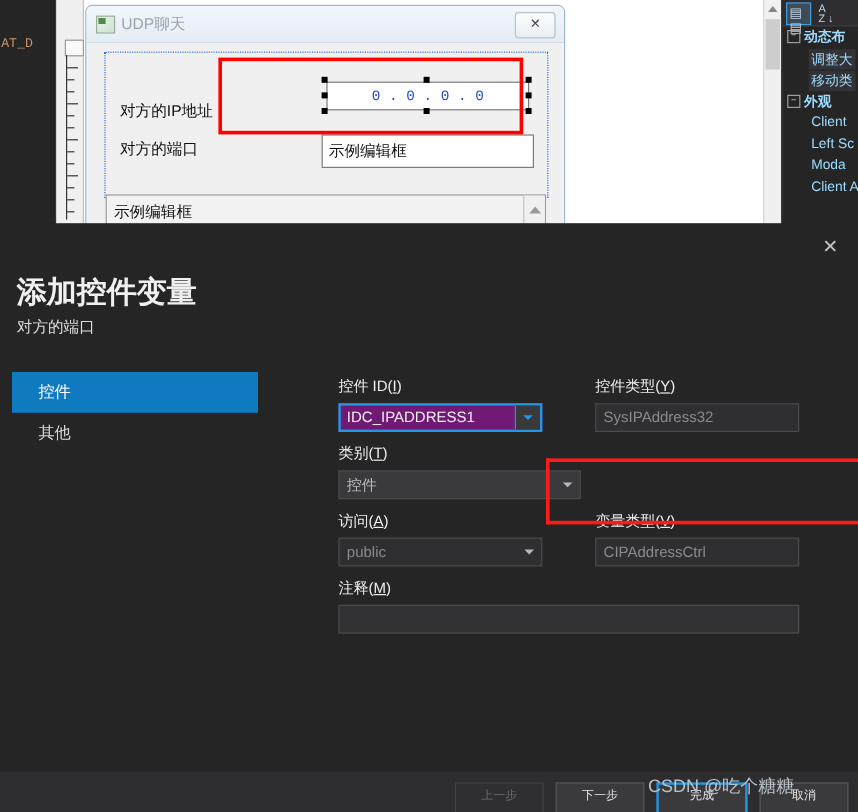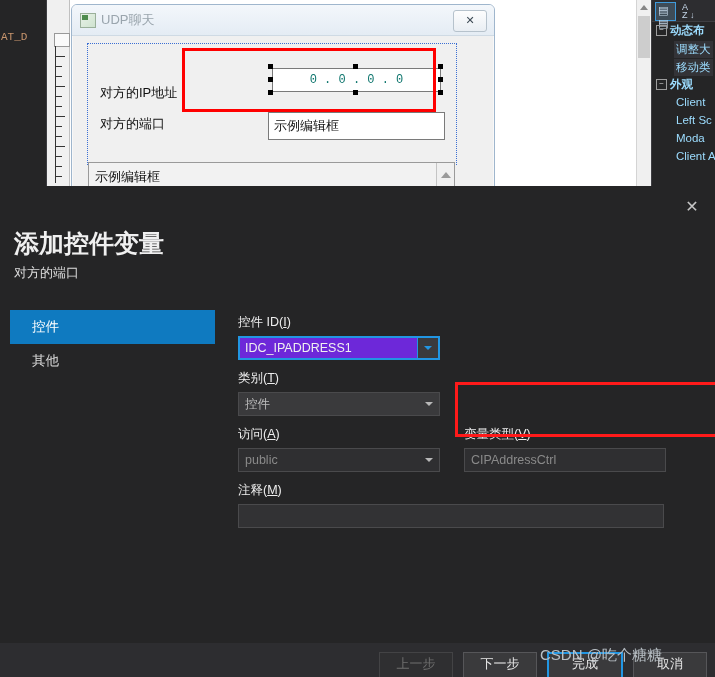--- a/index.html
+++ b/index.html
@@ -23,21 +23,21 @@
   .ruler-col{position:absolute;left:47px;top:0;width:22px;height:190px;background:#f0f0f0;
     border-right:1px solid #c0c0c0;}
   .ruler-box{position:absolute;left:7px;top:33px;width:14px;height:12px;background:#fafafa;border:1px solid #999;}
   .ruler-line{position:absolute;left:8px;top:46px;width:1px;height:137px;background:#333;}
   .ruler-tick{position:absolute;width:6px;height:1px;background:#333;left:9px;}
   .ruler-tick.long{width:9px;}
 
   
   .design-dlg{position:absolute;left:71px;top:4px;width:398px;height:186px;
     background:#f0f0f0;border:1px solid #9fb6cd;border-radius:6px 6px 0 0;
-    box-shadow:0 0 0 1px rgba(255,255,255,.5) inset;padding-left:24px;}
+    box-shadow:0 0 0 1px rgba(255,255,255,.5) inset;}
   .design-dlg-caption{position:absolute;left:0;top:0;right:0;height:30px;
     background:linear-gradient(#f3f7fb,#e4ecf4);border-radius:5px 5px 0 0;
     border-bottom:1px solid #cfdae4;}
   .dlg-icon{position:absolute;left:8px;top:8px;width:14px;height:13px;
     background:linear-gradient(135deg,#e8f2e8,#cfe3cf);border:1px solid #9ab09a;}
   .dlg-icon:after{content:"";position:absolute;left:1px;top:1px;width:6px;height:5px;background:#4e8c4e;}
   .dlg-title{position:absolute;left:29px;top:6px;font-size:13px;color:#9aa5ad;}
   .dlg-close{position:absolute;right:7px;top:5px;width:32px;height:20px;
     background:linear-gradient(#fdfdfd,#e9eef3);border:1px solid #b6c2cc;border-radius:3px;
     color:#3d4a55;font-size:11px;text-align:center;line-height:19px;font-weight:bold;}
@@ -46,21 +46,21 @@
     border:1px dotted #3b6fd4;}
 
   .lbl-ip{position:absolute;left:28px;top:79px;font-size:13px;color:#111;white-space:nowrap;}
   .lbl-port{position:absolute;left:28px;top:110px;font-size:13px;color:#111;white-space:nowrap;}
 
   .ipctl-wrap{position:absolute;left:196px;top:59px;width:175px;height:30px;}
   .ipctl{position:absolute;left:4px;top:4px;width:167px;height:22px;background:#fff;
     border:1px solid #7a7a7a;}
   .ipctl-inner{position:absolute;left:0;right:0;top:0;bottom:0;
     display:flex;align-items:center;justify-content:space-around;
-    font-size:12px;color:#0f766e;font-family:"Liberation Mono","DejaVu Sans Mono",monospace;}
+    font-size:12px;color:#1d4ed8;font-family:"Liberation Mono","DejaVu Sans Mono",monospace;}
   .handle{position:absolute;width:5px;height:5px;background:#000;}
 
   .redbox-ip{position:absolute;left:182px;top:48px;width:248px;height:58px;
     border:3px solid #f00;}
 
   .editbox-port{position:absolute;left:196px;top:107px;width:175px;height:26px;
     background:#fff;border:1px solid #7a7a7a;}
   .editbox-port span{position:absolute;left:5px;top:4px;font-size:13px;color:#111;}
 
   .listbox-sample{position:absolute;left:16px;top:157px;width:365px;height:29px;
@@ -102,43 +102,43 @@
     font-size:16px;line-height:26px;text-align:center;}
   .wz-title{position:absolute;left:14px;top:41px;font-size:25px;color:#f0f0f0;font-weight:700;}
   .wz-sub{position:absolute;left:14px;top:78px;font-size:13px;color:#dcdcdc;}
 
   .wz-nav{position:absolute;left:10px;top:124px;width:205px;}
   .nav-item{height:34px;line-height:34px;padding-left:22px;font-size:13.5px;color:#dcdcdc;}
   .nav-item.active{background:#0f7ac0;color:#ffffff;}
 
   .wz-form{position:absolute;left:238px;top:128px;width:428px;}
   .frow{position:relative;margin-bottom:10px;display:flex;justify-content:space-between;}
-  .fcell{width:202px;position:relative;}
+  .fcell{width:202px;position:relative;margin-left:44px;}
   .fcell.full{width:426px;}
   .flabel{font-size:12.5px;color:#eeeeee;margin-bottom:5px;display:block;}
   .flabel u{text-decoration:underline;}
   .finput{box-sizing:border-box;width:100%;height:24px;background:#3a3a3c;border:1px solid #4a4a4c;
     color:#bdbdbd;font-size:12.5px;line-height:22px;padding:0 6px;position:relative;}
   .finput.dim{background:#2f2f31;color:#8a8a8a;}
-  .finput.focused{background:#6d28d9;border:2px solid #2196e3;color:#f0f0f0;line-height:20px;padding:0 5px;}
+  .finput.focused{background:#701a75;border:2px solid #2196e3;color:#f0f0f0;line-height:20px;padding:0 5px;}
   .finput.empty{background:#323234;border:1px solid #4a4a4c;}
   .drop-arrow{position:absolute;right:0;top:0;width:20px;height:100%;}
   .drop-arrow:after{content:"";position:absolute;left:6px;top:50%;margin-top:-2px;
     width:0;height:0;border-left:4px solid transparent;border-right:4px solid transparent;
     border-top:4px solid #b8b8b8;}
   .finput.focused .drop-arrow{background:#3a3a3c;border-left:1px solid #2196e3;}
   .finput.focused .drop-arrow:after{border-top-color:#2196e3;}
 
   .redbox-name{position:absolute;left:455px;top:382px;width:260px;height:55px;
     border:3px solid #ff1a1a;border-right:none;box-sizing:border-box;}
 
   .wz-footer{position:absolute;left:0;top:457px;width:715px;height:34px;background:#2d2d30;}
   .btnrow{position:absolute;right:8px;top:9px;display:flex;gap:10px;}
   .wbtn{width:72px;height:24px;background:#3a3a3c;border:1px solid #565659;color:#e8e8e8;
-    font-size:13px;line-height:22px;text-align:center;}
+    font-size:10px;line-height:22px;text-align:center;}
   .wbtn.disabled{background:#2f2f31;border-color:#434345;color:#6e6e6e;}
   .wbtn.default{border:2px solid #2196e3;line-height:20px;}
 
   .watermark{position:absolute;left:540px;top:646px;font-size:15px;color:#b9c0c6;
     white-space:nowrap;}
 </style>
 </head>
 <body>
 
 <div id="bg-layer">
@@ -263,20 +263,24 @@
     <div class="nav-item">其他</div>
   </div>
 
   <div class="wz-form">
 
     <div class="frow">
       <div class="fcell">
         <span class="flabel"><span>控件 ID(</span><u>I</u><span>)</span></span>
         <div class="finput focused">IDC_IPADDRESS1<span class="drop-arrow"></span></div>
       </div>
+      <div class="fcell">
+        <span class="flabel"><span>控件类型(</span><u>Y</u><span>)</span></span>
+        <div class="finput dim">SysIPAddress32</div>
+      </div>
     </div>
 
     <div class="frow">
       <div class="fcell">
         <span class="flabel"><span>类别(</span><u>T</u><span>)</span></span>
         <div class="finput">控件<span class="drop-arrow"></span></div>
       </div>
     </div>
 
     <div class="frow">

